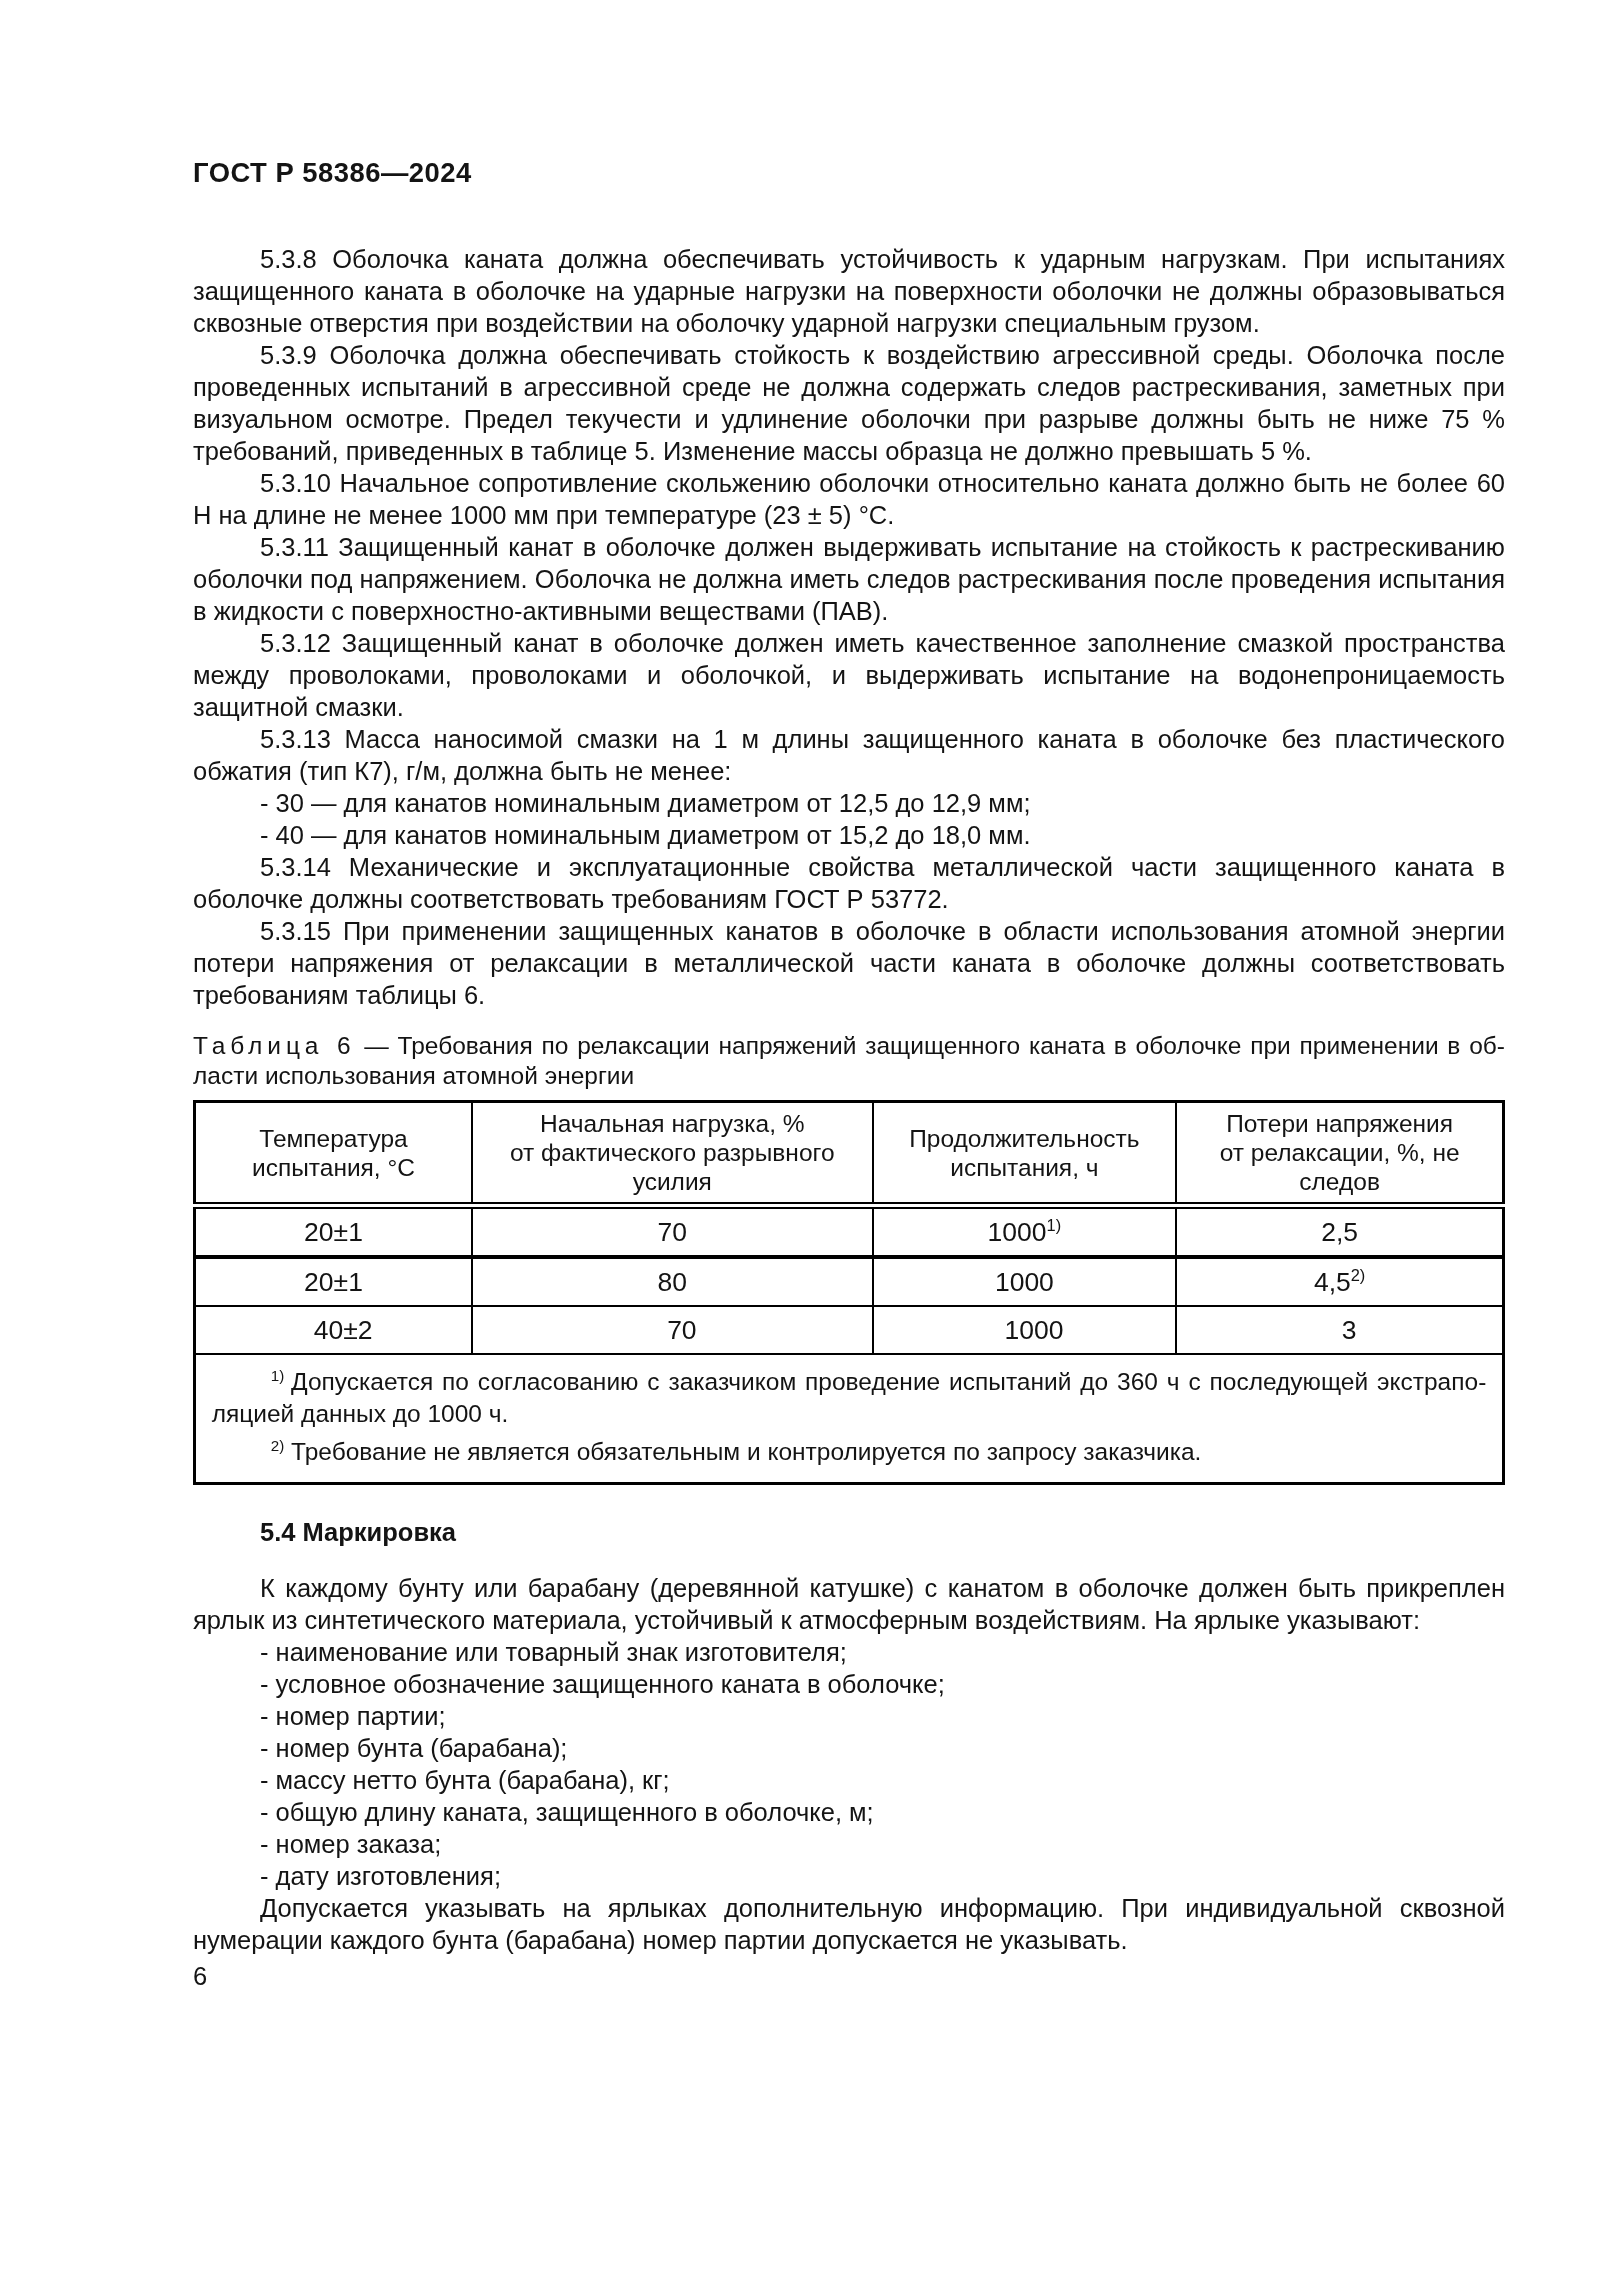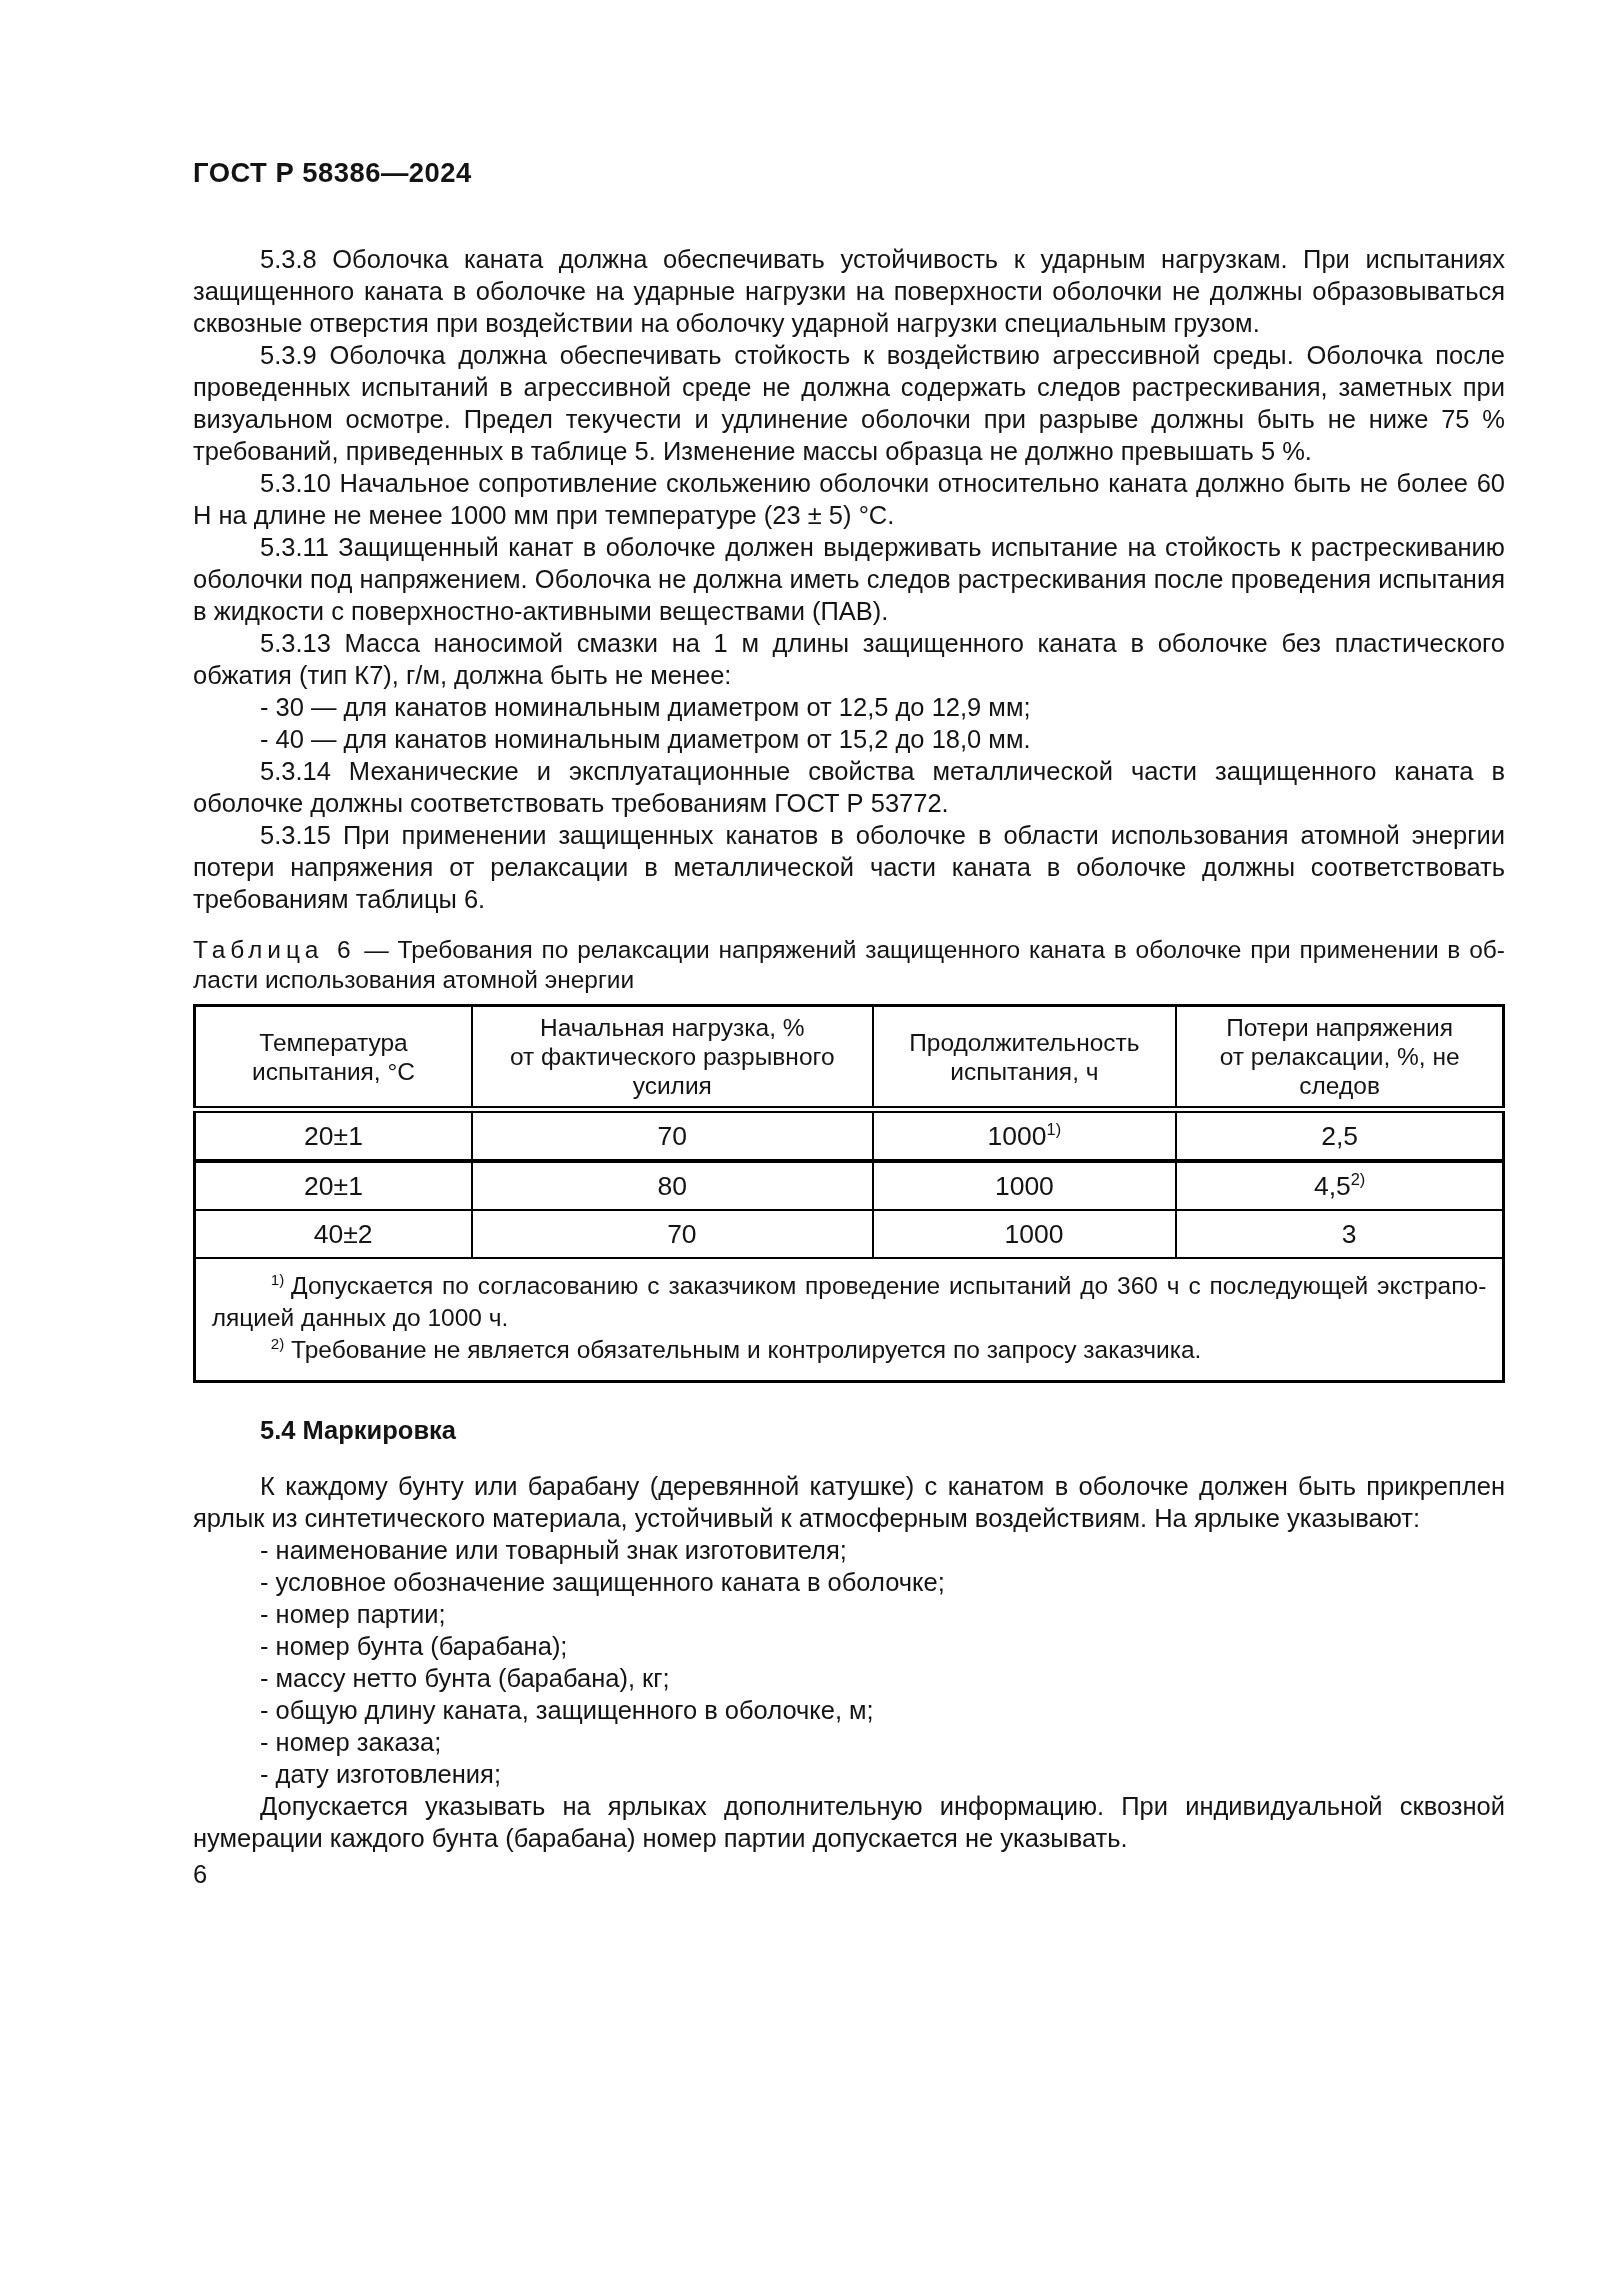--- a/index.html
+++ b/index.html
@@ -84,21 +84,21 @@
     border-top: 2.9px solid #000;
     padding: 11.8px 15.7px 13.7px 15.7px;
   }
   .fnote {
     margin: 0;
     font-size: 24.5px;
     line-height: 32px;
     text-align: justify;
     text-indent: 59px;
   }
-  .fnote + .fnote { margin-top: 0; }
+  .fnote + .fnote { margin-top: 6px; }
   sup {
     font-size: 0.62em;
     line-height: 0;
   }
   .fnote sup { margin-right: 6.9px; }
   
   .sec-heading {
     margin: 31px 0 23.5px 67px;
     font-weight: bold;
     font-size: 25.5px;
@@ -115,20 +115,21 @@
 <div class="page">
 
   <div class="doc-code">ГОСТ Р 58386—2024</div>
 
   <div class="content">
 
     <p class="para">5.3.8 Оболочка каната должна обеспечивать устойчивость к ударным нагрузкам. При испытаниях защищенного каната в оболочке на ударные нагрузки на поверхности оболочки не должны образовы­ваться сквозные отверстия при воздействии на оболочку ударной нагрузки специальным грузом.</p>
     <p class="para">5.3.9 Оболочка должна обеспечивать стойкость к воздействию агрессивной среды. Оболочка по­сле проведенных испытаний в агрессивной среде не должна содержать следов растрескивания, за­метных при визуальном осмотре. Предел текучести и удлинение оболочки при разрыве должны быть не ниже 75 % требований, приведенных в таблице 5. Изменение массы образца не должно превышать 5 %.</p>
     <p class="para">5.3.10 Начальное сопротивление скольжению оболочки относительно каната должно быть не бо­лее 60 Н на длине не менее 1000 мм при температуре (23 ± 5) °С.</p>
     <p class="para">5.3.11 Защищенный канат в оболочке должен выдерживать испытание на стойкость к растрески­ванию оболочки под напряжением. Оболочка не должна иметь следов растрескивания после проведе­ния испытания в жидкости с поверхностно-активными веществами (ПАВ).</p>
+    <p class="para">5.3.12 Защищенный канат в оболочке должен иметь качественное заполнение смазкой простран­ства между проволоками, проволоками и оболочкой, и выдерживать испытание на водонепроницае­мость защитной смазки.</p>
     <p class="para">5.3.13 Масса наносимой смазки на 1 м длины защищенного каната в оболочке без пластического обжатия (тип К7), г/м, должна быть не менее:</p>
 
     <div class="hang">- 30 — для канатов номинальным диаметром от 12,5 до 12,9 мм;</div>
     <div class="hang">- 40 — для канатов номинальным диаметром от 15,2 до 18,0 мм.</div>
 
     <p class="para">5.3.14 Механические и эксплуатационные свойства металлической части защищенного каната в оболочке должны соответствовать требованиям ГОСТ Р 53772.</p>
     <p class="para">5.3.15 При применении защищенных канатов в оболочке в области использования атомной энер­гии потери напряжения от релаксации в металлической части каната в оболочке должны соответство­вать требованиям таблицы 6.</p>
 
     <p class="tbl-caption"><span class="cap-label">Таблица 6</span> <span>— Требования по релаксации напряжений защищенного каната в оболочке при применении в об­ласти использования атомной энергии</span></p>
 

